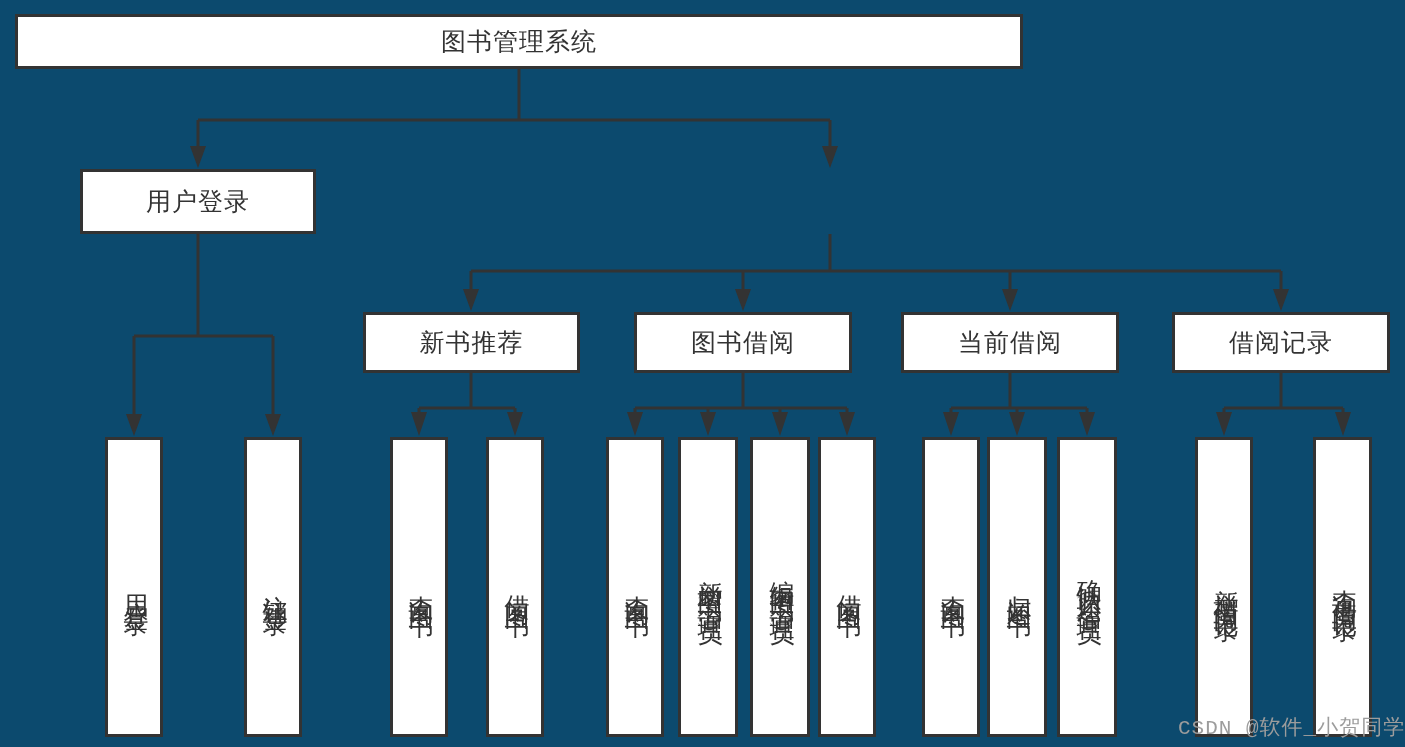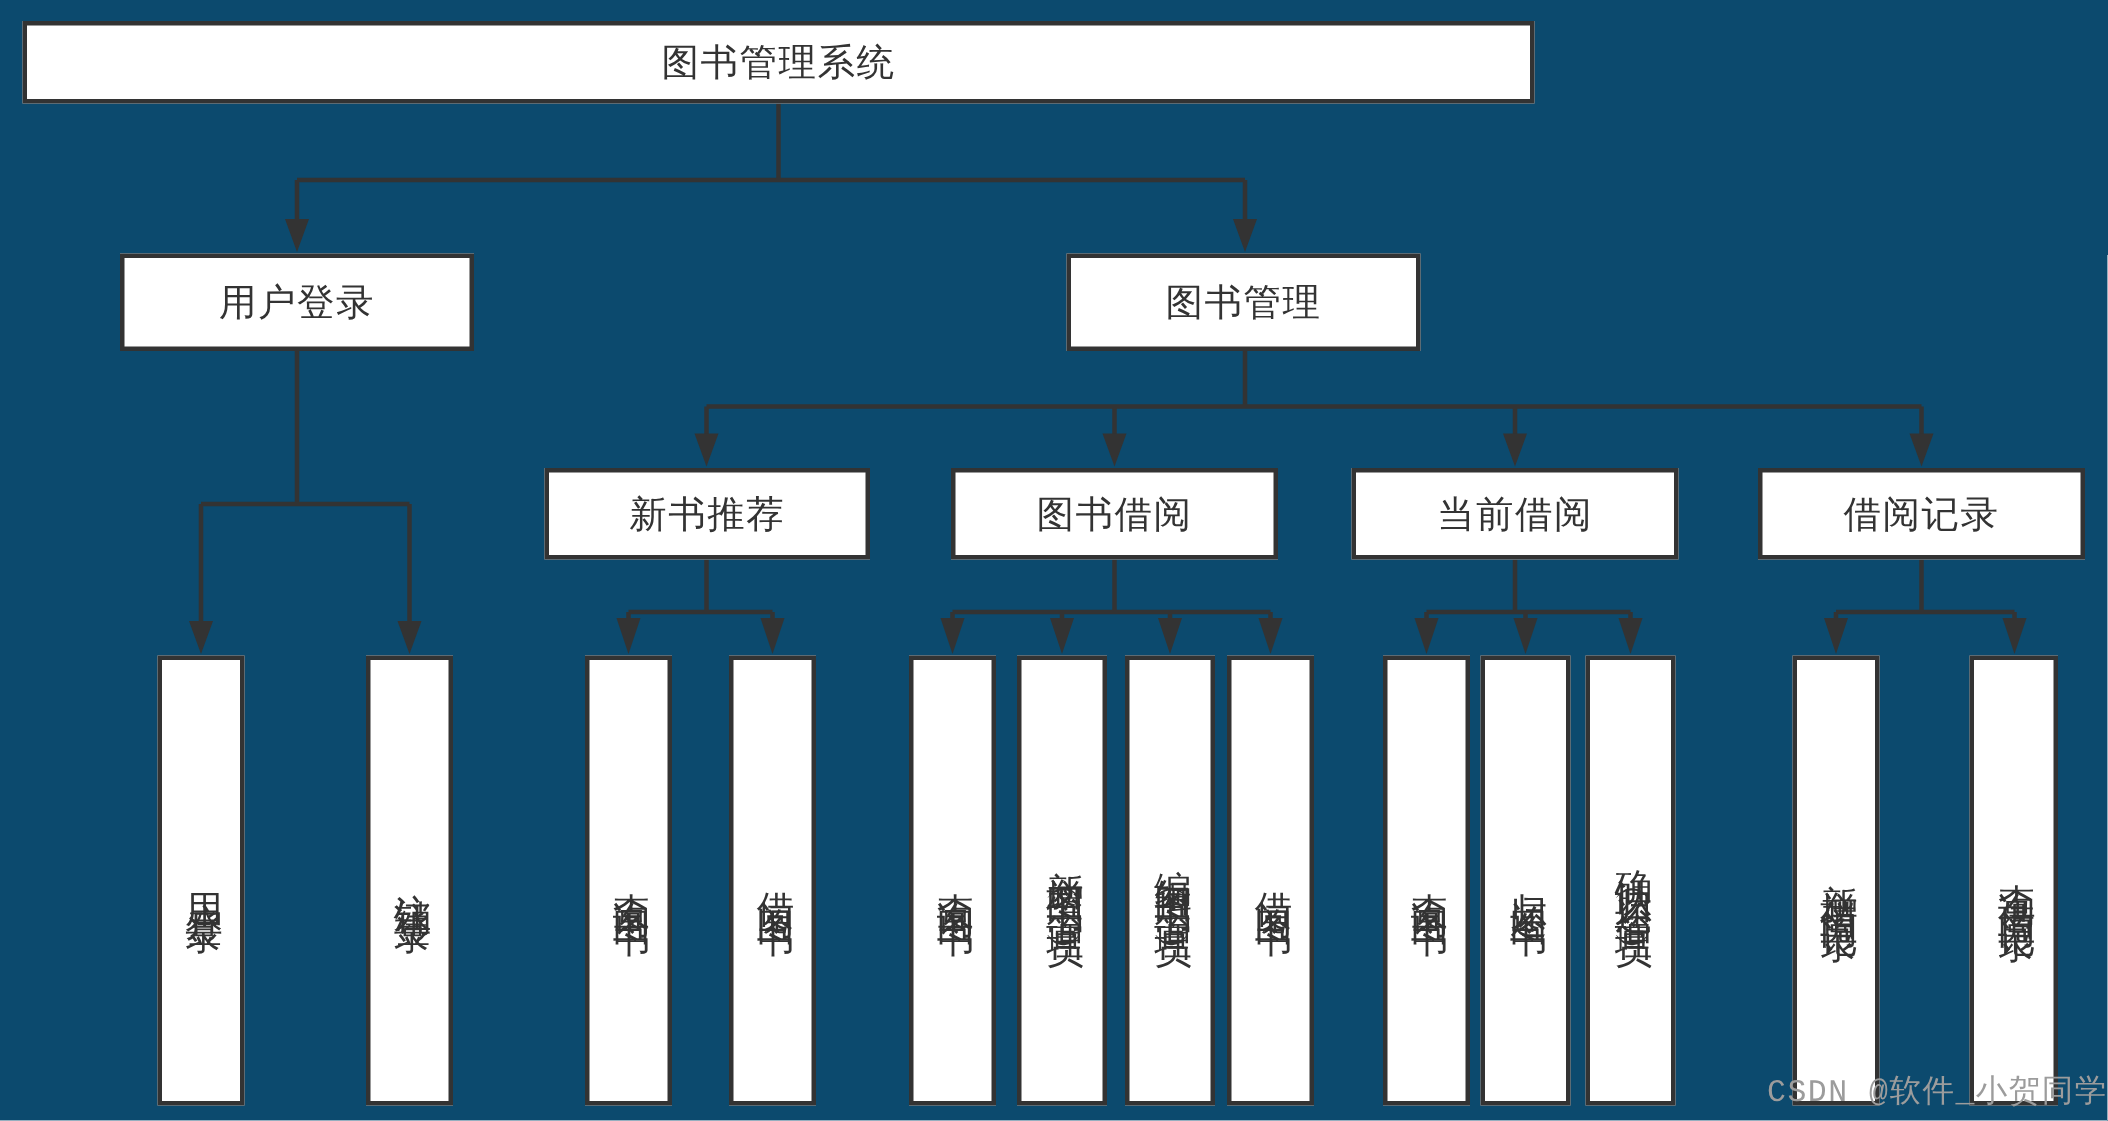--- a/index.html
+++ b/index.html
@@ -101,21 +101,20 @@
     <g>
       <path d="M1281 373 V408 M1224 408 H1343 M1224 408 V416 M1343 408 V416"></path>
       <polygon points="1216,412 1232,412 1224,436"></polygon>
       <polygon points="1335,412 1351,412 1343,436"></polygon>
     </g>
   </svg>
 
   <div class="node" style="left:15px; top:14px; width:1008px; height:55px;">图书管理系统</div>
 
   <div class="node" style="left:80px; top:169px; width:236px; height:65px;">用户登录</div>
-  <div class="node" style="left:711px; top:169px; width:236px; height:65px;">图书管理</div>
 
   <div class="node" style="left:634px; top:312px; width:218px; height:61px;">图书借阅</div>
   <div class="node" style="left:363px; top:312px; width:217px; height:61px;">新书推荐</div>
   <div class="node" style="left:1172px; top:312px; width:218px; height:61px;">借阅记录</div>
   <div class="node" style="left:901px; top:312px; width:218px; height:61px;">当前借阅</div>
 
   <div class="node leaf" style="left:105px; top:437px; width:58px; height:300px;">用户登录</div>
   <div class="node leaf" style="left:244px; top:437px; width:58px; height:300px;">注销登录</div>
 
   <div class="node leaf" style="left:390px; top:437px; width:58px; height:300px;">查询图书</div>

